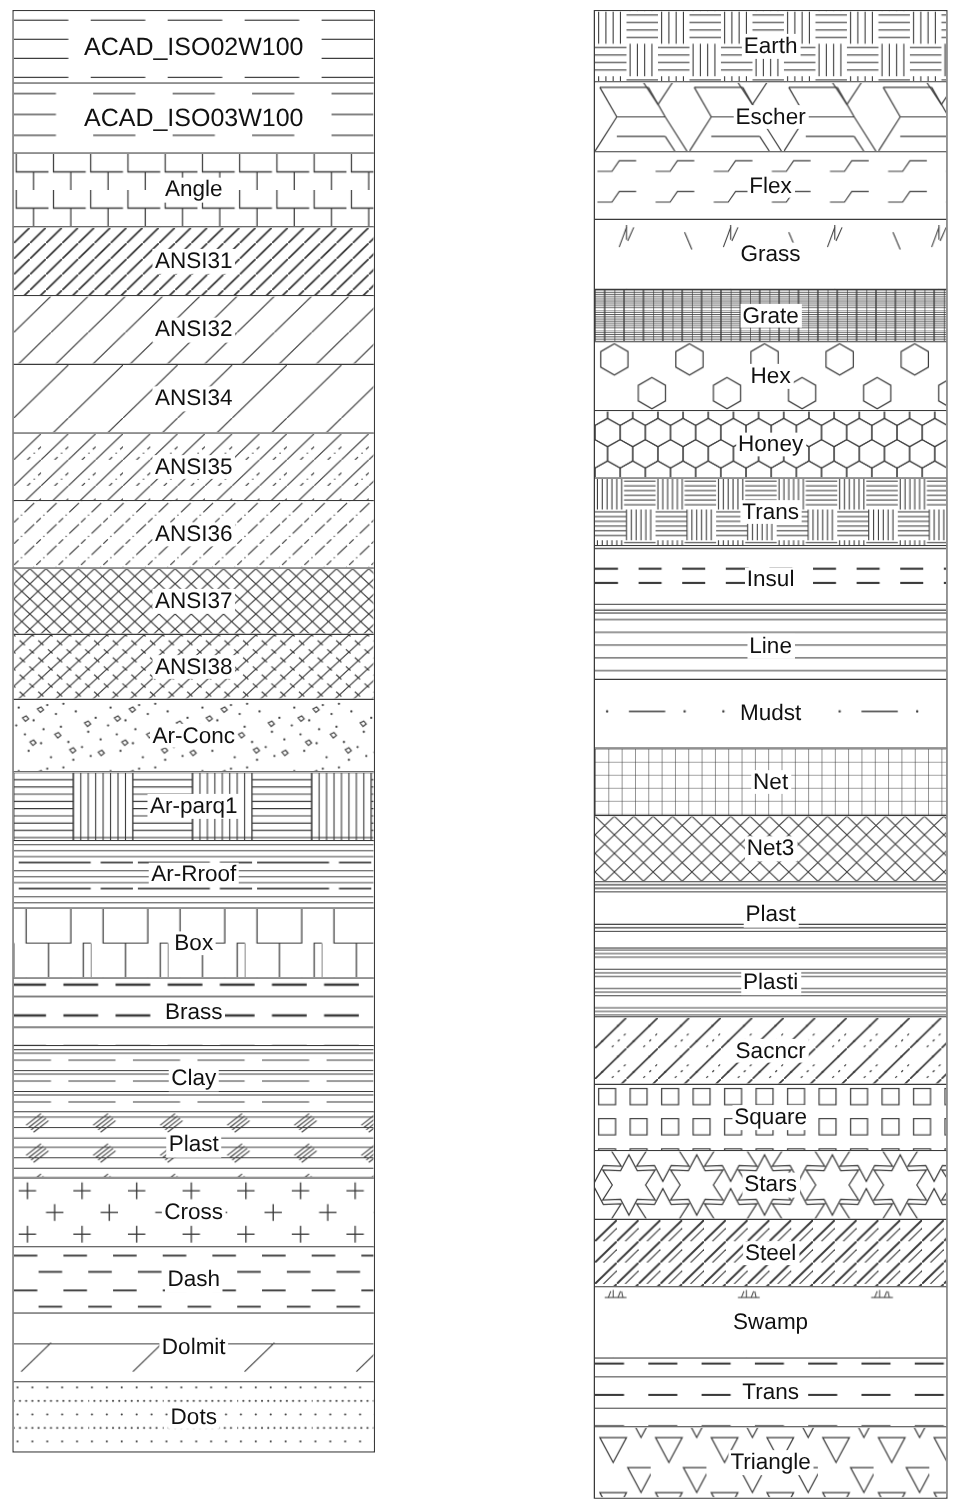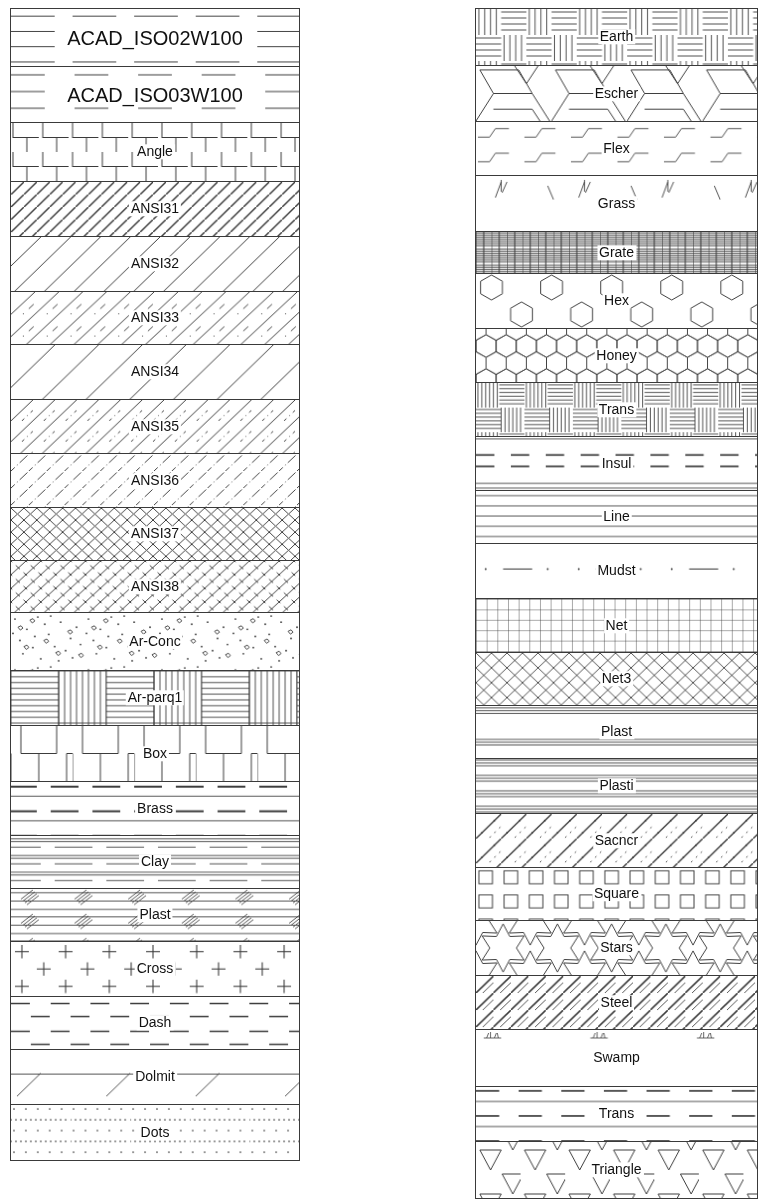--- a/index.html
+++ b/index.html
@@ -20,21 +20,21 @@
           border-bottom:1px solid #3a3a3a;overflow:hidden;background:#fff;}
   .swatch:last-child{border-bottom:none;}
   .swatch .fill{position:absolute;left:0;top:0;right:0;bottom:0;}
   .swatch svg{display:block;width:100%;height:100%;}
 
   .label{
     position:absolute;left:50%;top:50%;
     transform:translate(-50%,-50%);
     background:#fff;
     padding:0 2px;
-    font-size:14px;
+    font-size:18px;
     line-height:1.1;
     color:#111;
     white-space:nowrap;
     z-index:5;
   }
   .label.small{font-size:20px;}
 </style>
 </head>
 <body>
 
@@ -98,34 +98,20 @@
           <svg viewBox="0 0 290 56" preserveAspectRatio="none" xmlns="http://www.w3.org/2000/svg">
             <defs>
               <pattern id="pat4" width="30" height="30" patternUnits="userSpaceOnUse">
                 <line x1="-4" y1="34" x2="34" y2="-4" stroke="#3a3a3a" stroke-width="1"></line>
               </pattern>
             </defs>
             <rect x="0" y="0" width="100%" height="100%" fill="url(#pat4)"></rect>
           </svg>
         </div>
         <div class="label">ANSI32</div>
-      </div>
-      <div class="swatch" style="height: 53px;">
-        <div class="fill">
-          <svg viewBox="0 0 290 56" preserveAspectRatio="none" xmlns="http://www.w3.org/2000/svg">
-            <defs>
-              <pattern id="pat5" width="24" height="24" patternUnits="userSpaceOnUse">
-                <line x1="-4" y1="28" x2="28" y2="-4" stroke="#3a3a3a" stroke-width="1"></line>
-                <line x1="8" y1="28" x2="28" y2="8" stroke="#3a3a3a" stroke-width="1" stroke-dasharray="7 7"></line>
-              </pattern>
-            </defs>
-            <rect x="0" y="0" width="100%" height="100%" fill="url(#pat5)"></rect>
-          </svg>
-        </div>
-        <div class="label">ANSI33</div>
       </div>
       <div class="swatch" style="height: 55px;">
         <div class="fill">
           <svg viewBox="0 0 290 56" preserveAspectRatio="none" xmlns="http://www.w3.org/2000/svg">
             <defs>
               <pattern id="pat6" width="44" height="44" patternUnits="userSpaceOnUse">
                 <line x1="-6" y1="50" x2="50" y2="-6" stroke="#3a3a3a" stroke-width="1"></line>
               </pattern>
             </defs>
             <rect x="0" y="0" width="100%" height="100%" fill="url(#pat6)"></rect>
@@ -249,20 +235,37 @@
                 <line x1="90" y1="0" x2="90" y2="54" stroke="#3a3a3a" stroke-width="0.9"></line>
                 <line x1="96" y1="0" x2="96" y2="54" stroke="#3a3a3a" stroke-width="0.9"></line>
                 <rect x="0" y="0" width="48" height="54" fill="none" stroke="#3a3a3a" stroke-width="0.9"></rect>
                 <rect x="48" y="0" width="48" height="54" fill="none" stroke="#3a3a3a" stroke-width="0.9"></rect>
               </pattern>
             </defs>
             <rect x="0" y="0" width="100%" height="100%" fill="url(#pat12)"></rect>
           </svg>
         </div>
         <div class="label">Ar-parq1</div>
+      </div>
+      <div class="swatch" style="height: 54px;">
+        <div class="fill">
+          <svg viewBox="0 0 290 56" preserveAspectRatio="none" xmlns="http://www.w3.org/2000/svg">
+            <defs>
+              <pattern id="pat13" width="96" height="22" patternUnits="userSpaceOnUse">
+                <line x1="0" y1="3" x2="96" y2="3" stroke="#3a3a3a" stroke-width="0.8"></line>
+                <line x1="0" y1="8" x2="96" y2="8" stroke="#3a3a3a" stroke-width="0.8"></line>
+                <line x1="0" y1="13" x2="96" y2="13" stroke="#3a3a3a" stroke-width="0.8"></line>
+                <line x1="4" y1="18" x2="62" y2="18" stroke="#3a3a3a" stroke-width="1.4"></line>
+                <line x1="70" y1="18" x2="96" y2="18" stroke="#3a3a3a" stroke-width="1.4"></line>
+              </pattern>
+            </defs>
+            <rect x="0" y="0" width="100%" height="100%" fill="url(#pat13)"></rect>
+          </svg>
+        </div>
+        <div class="label">Ar-Rroof</div>
       </div>
       <div class="swatch" style="height: 56px;">
         <div class="fill">
           <svg viewBox="0 0 290 56" preserveAspectRatio="none" xmlns="http://www.w3.org/2000/svg">
             <defs>
               <pattern id="pat14" width="62" height="56" patternUnits="userSpaceOnUse">
                 <path d="M10 0 L10 28 L46 28 L46 0" fill="none" stroke="#3a3a3a" stroke-width="1"></path>
                 <path d="M28 28 L28 56" fill="none" stroke="#3a3a3a" stroke-width="1"></path>
                 <path d="M0 56 L0 28" fill="none" stroke="#3a3a3a" stroke-width="1"></path>
                 <path d="M56 56 L56 28 L62 28" fill="none" stroke="#3a3a3a" stroke-width="1"></path>

